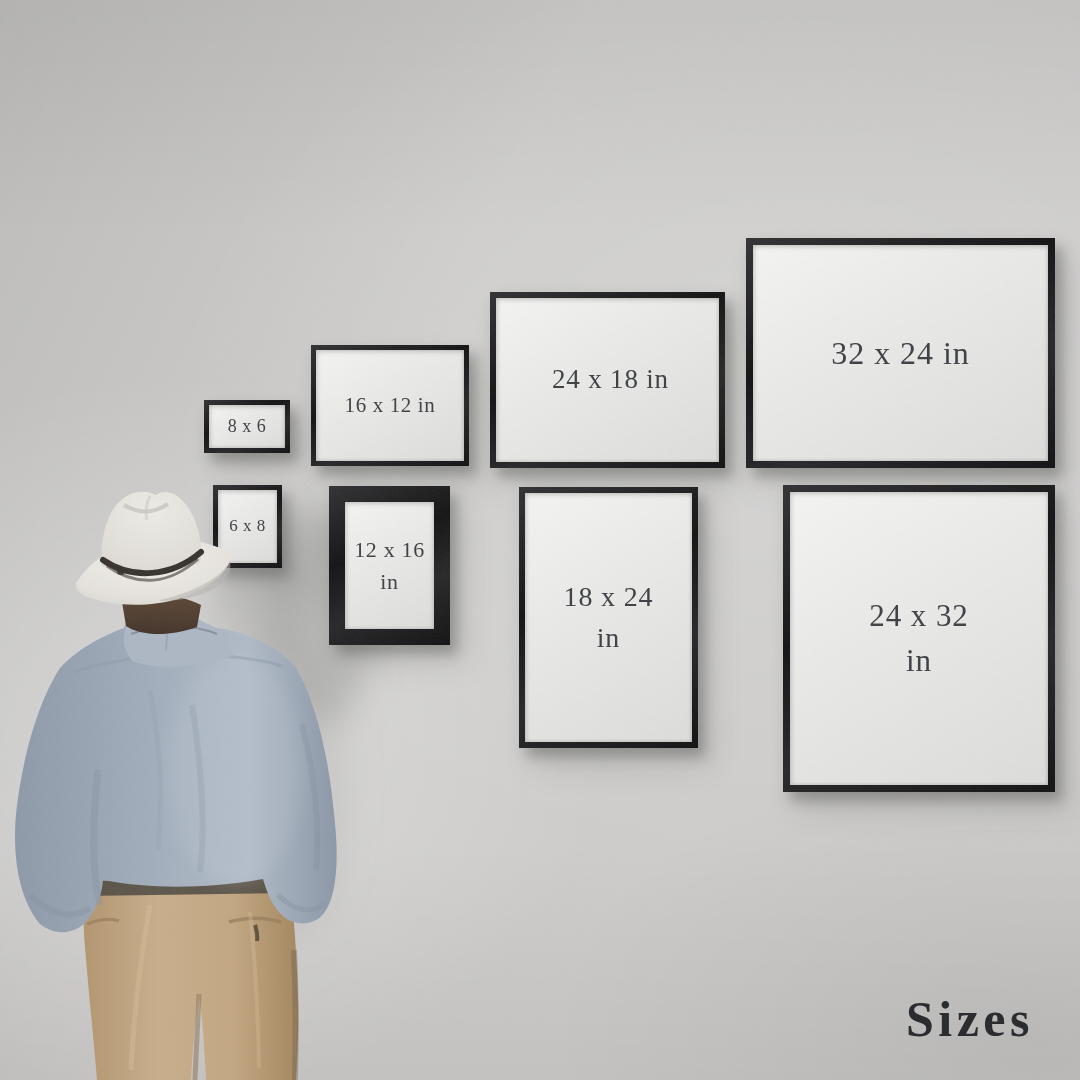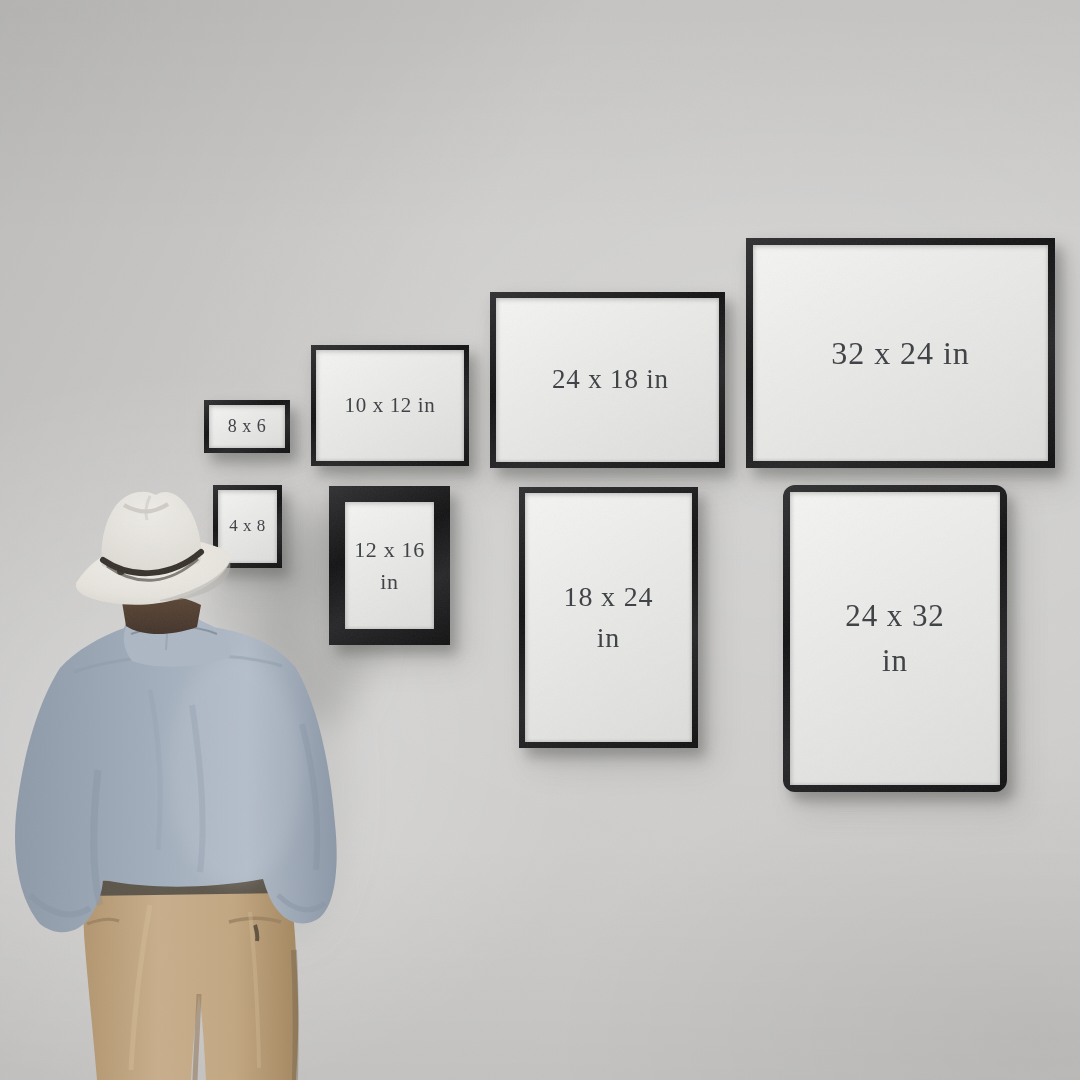--- a/index.html
+++ b/index.html
@@ -77,21 +77,21 @@
       <div class="labels" style="font-size:18px;">
         <span class="l">8 x 6</span>
 
       </div>
     </div>
   </div>
 
   <div class="frame" style="left:311px;top:345px;width:158px;height:121px;padding:5px;">
     <div class="paper">
       <div class="labels" style="font-size:21px;">
-        <span class="l">10 x 12 in</span>
+        <span class="l">16 x 12 in</span>
 
       </div>
     </div>
   </div>
 
   <div class="frame" style="left:490px;top:292px;width:235px;height:176px;padding:6px;">
     <div class="paper">
       <div class="labels" style="font-size:27px;margin-left:6px;">
         <span class="l">24 x 18 in</span>
 
@@ -104,21 +104,21 @@
       <div class="labels" style="font-size:32px;">
         <span class="l">32 x 24 in</span>
 
       </div>
     </div>
   </div>
 
   <div class="frame" style="left:213px;top:485px;width:69px;height:83px;padding:5px;">
     <div class="paper">
       <div class="labels" style="font-size:17px;">
-        <span class="l">4 x 8</span>
+        <span class="l">6 x 8</span>
 
       </div>
     </div>
   </div>
 
   <div class="frame" style="left:329px;top:486px;width:121px;height:159px;padding:16px;">
     <div class="paper">
       <div class="labels" style="font-size:22px;">
         <span class="l">12 x 16</span>
         <span class="l">in</span>
@@ -128,21 +128,21 @@
 
   <div class="frame" style="left:519px;top:487px;width:179px;height:261px;padding:6px;">
     <div class="paper">
       <div class="labels" style="font-size:28px;">
         <span class="l">18 x 24</span>
         <span class="l">in</span>
       </div>
     </div>
   </div>
 
-  <div class="frame" style="left:783px;top:485px;width:224px;height:307px;padding:7px;border-radius:12px;">
+  <div class="frame" style="left:783px;top:485px;width:272px;height:307px;padding:7px;">
     <div class="paper">
       <div class="labels" style="font-size:31px;">
         <span class="l">24 x 32</span>
         <span class="l">in</span>
       </div>
     </div>
   </div>
 
   <svg class="man" viewBox="0 0 1080 1080">
     <defs>
@@ -214,20 +214,21 @@
       <path d="M160,600 C195,592 222,577 230,561 C232,570 227,580 215,588 C200,597 180,601 160,601 Z" fill="#b7b4ae" opacity="0.55"></path>
       <path d="M102,566 C99,541 107,513 120,501 C130,491 146,489 156,495 C162,490 173,491 181,499 C192,509 199,527 201,546 C202,556 201,561 199,563 C170,574 128,574 102,566 Z" fill="url(#crownG)"></path>
       <path d="M124,505 C139,514 153,514 168,504" stroke="#c9c6c0" stroke-width="4" fill="none" opacity="0.8"></path>
       <path d="M150,496 C146,504 145,512 147,520" stroke="#cfccc6" stroke-width="3" fill="none" opacity="0.6"></path>
       <path d="M103,560 C132,580 172,577 201,552" stroke="#36312b" stroke-width="6" fill="none" stroke-linecap="round"></path>
       <path d="M107,566 C138,588 170,584 198,559" stroke="#3c362f" stroke-width="3" fill="none" opacity="0.6"></path>
       <circle cx="121" cy="571" r="4" fill="#36312b" opacity="0.9"></circle>
     </g>
   </svg>
 
+  <div class="title">Sizes</div>
 
   <svg class="grain" width="1080" height="1080">
     <filter id="grainF">
       <feTurbulence type="fractalNoise" baseFrequency="0.8" numOctaves="2" stitchTiles="stitch"></feTurbulence>
       <feColorMatrix type="matrix" values="0 0 0 0 0.42  0 0 0 0 0.42  0 0 0 0 0.41  0 0 0 0.18 0"></feColorMatrix>
     </filter>
     <rect width="1080" height="1080" filter="url(#grainF)"></rect>
   </svg>
 
 </div>

